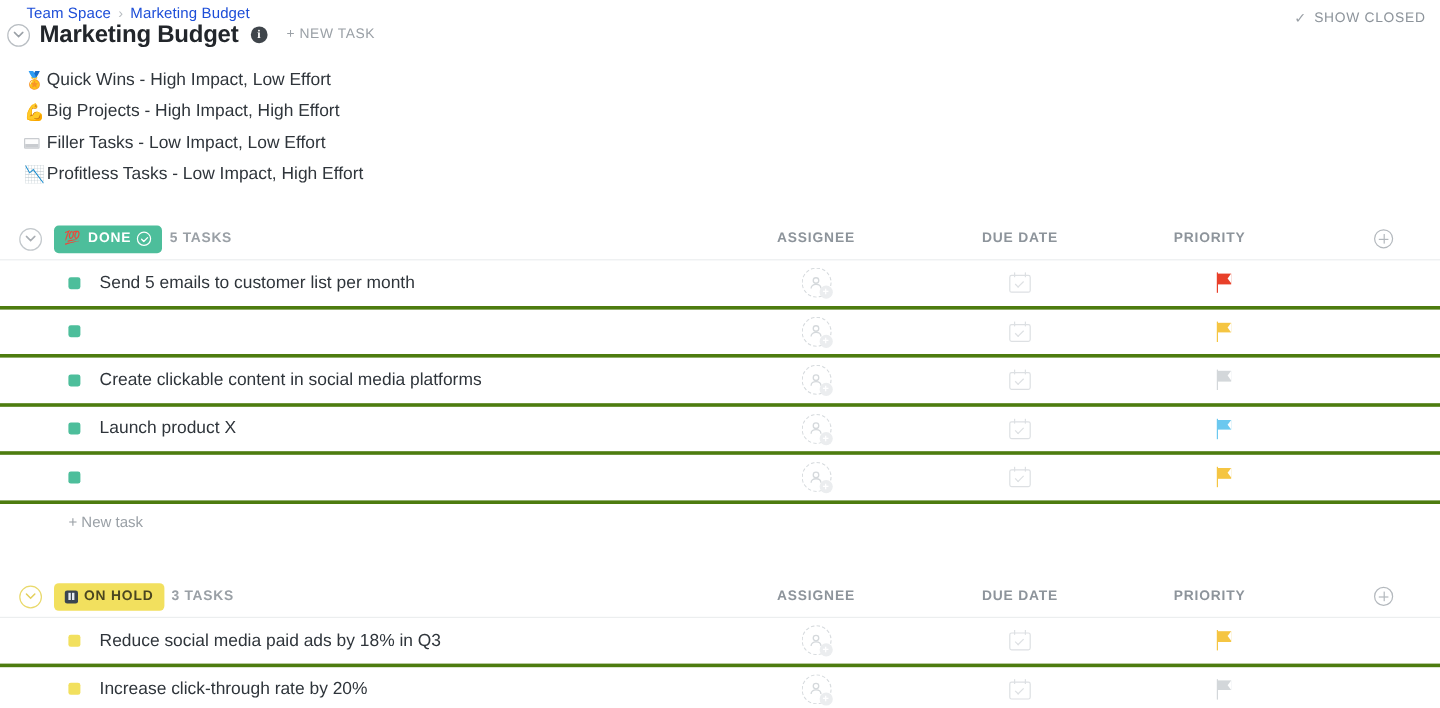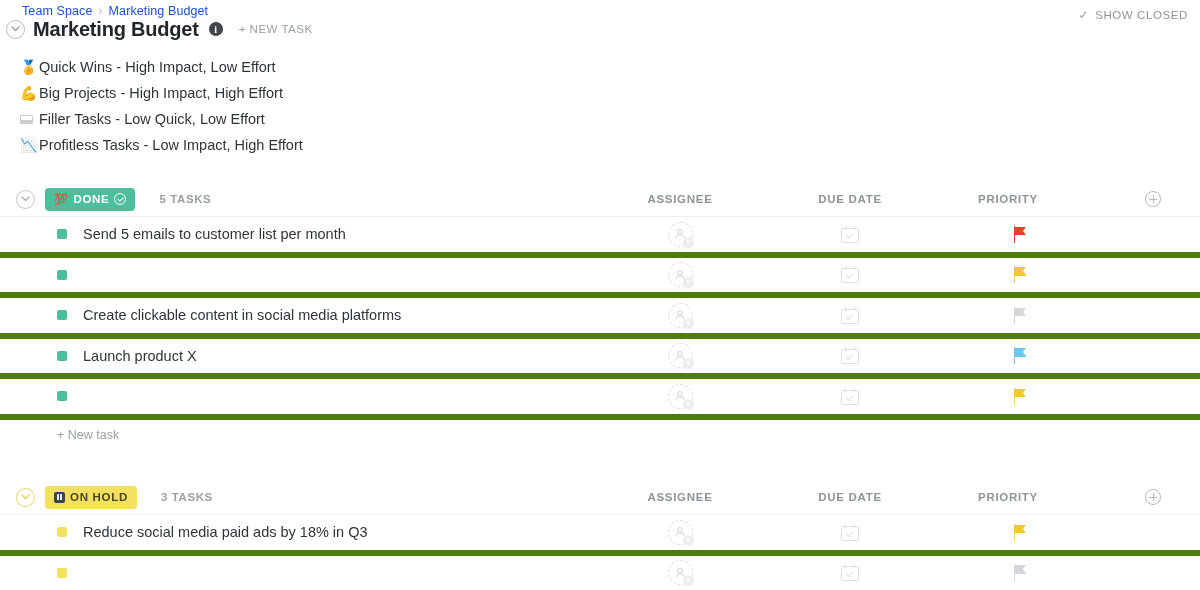--- a/index.html
+++ b/index.html
@@ -105,21 +105,21 @@
     border: 1.3px solid #ffffff;
     display: inline-flex; align-items: center; justify-content: center;
   }
   .pause-glyph {
     width: 11px; height: 11px; border-radius: 2px;
     background: #3b4550;
     display: inline-flex; align-items: center; justify-content: center; gap: 1.5px;
   }
   .pause-glyph i { display: block; width: 2px; height: 6px; background: #e7edf3; }
   .task-count {
-    margin-left: 24px; font-size: 11.5px; color: #9aa0a6;
+    margin-left: 6px; font-size: 11.5px; color: #9aa0a6;
     letter-spacing: .6px; font-weight: bold;
   }
 
   
   .col-head {
     position: absolute; top: 0; height: 34px;
     display: flex; align-items: center; justify-content: center;
     font-size: 11.5px; color: #8d949b; letter-spacing: .7px; font-weight: bold;
   }
   .col-assignee { left: 610px; width: 140px; }
@@ -136,21 +136,21 @@
   .plus-circle::before, .plus-circle::after {
     content: ""; position: absolute; background: #b3b8bd;
   }
   .plus-circle::before { left: 3.2px; top: 6.6px; width: 7.6px; height: 1.2px; }
   .plus-circle::after  { top: 3.2px; left: 6.6px; height: 7.6px; width: 1.2px; }
 
   
   .rows { border-top: 1px solid #eceeef; }
   .task-row {
     position: relative; height: 40.5px;
-    border-bottom: 6px solid #4d7c0f;
+    border-bottom: 3px solid #4d7c0f;
     display: flex; align-items: center;
   }
   .sq {
     position: absolute; left: 57px; top: 50%; transform: translateY(-50%);
     width: 10px; height: 10px; border-radius: 2px;
   }
   .sq.done { background: #4dbe9b; }
   .sq.hold { background: #f2e05e; }
   .task-name {
     position: absolute; left: 83px;
@@ -247,21 +247,21 @@
       <span>Quick Wins - High Impact, Low Effort</span>
     </div>
     <div class="desc-line">
       <span class="emo">💪</span>
       <span>Big Projects - High Impact, High Effort</span>
     </div>
     <div class="desc-line">
       <span class="emo">
           <span class="emo-block"></span>
         </span>
-      <span>Filler Tasks - Low Quick, Low Effort</span>
+      <span>Filler Tasks - Low Impact, Low Effort</span>
     </div>
     <div class="desc-line">
       <span class="emo">📉</span>
       <span>Profitless Tasks - Low Impact, High Effort</span>
     </div>
   </div>
 
   <div class="group" style="top:182px">
     <div class="group-header">
       <span class="grp-chev">
@@ -490,20 +490,21 @@
         <span class="cell priority">
           <span class="flag">
             <span class="pole" style="background:#f5c542"></span>
               <span class="cloth" style="background:#f5c542"></span>
           </span>
         </span>
       </div>
 
       <div class="task-row">
         <span class="sq hold"></span>
+        <span class="task-name">Increase click-through rate by 20%</span>
         <span class="cell assignee">
           <span class="avatar">
             <span class="ring"></span>
             <svg class="person" width="12" height="12" viewBox="0 0 12 12">
                 <circle cx="6" cy="4" r="2.3" fill="none" stroke="#d5d9dc" stroke-width="1.1"></circle>
                 <path d="M1.9 10.6c0-2.2 1.8-3.4 4.1-3.4s4.1 1.2 4.1 3.4" fill="none" stroke="#d5d9dc" stroke-width="1.1"></path>
               </svg>
             <span class="plusbadge">+</span>
           </span>
         </span>

